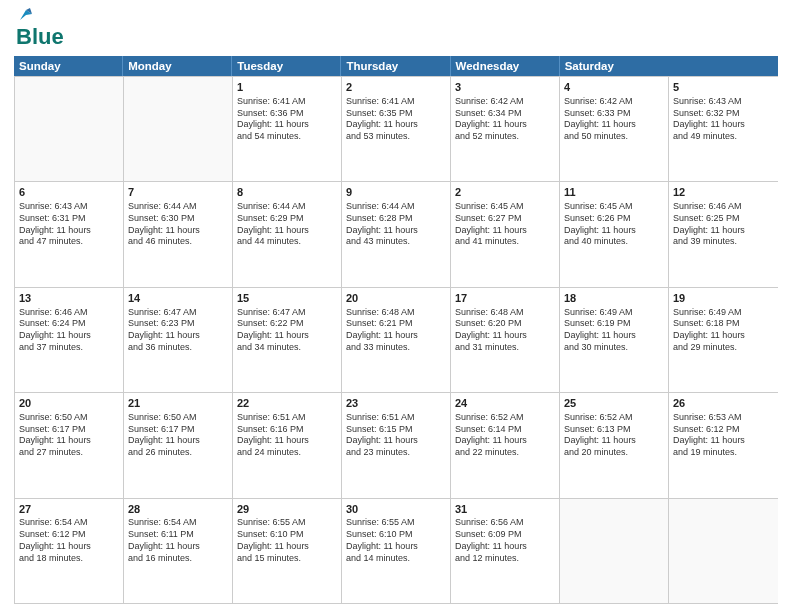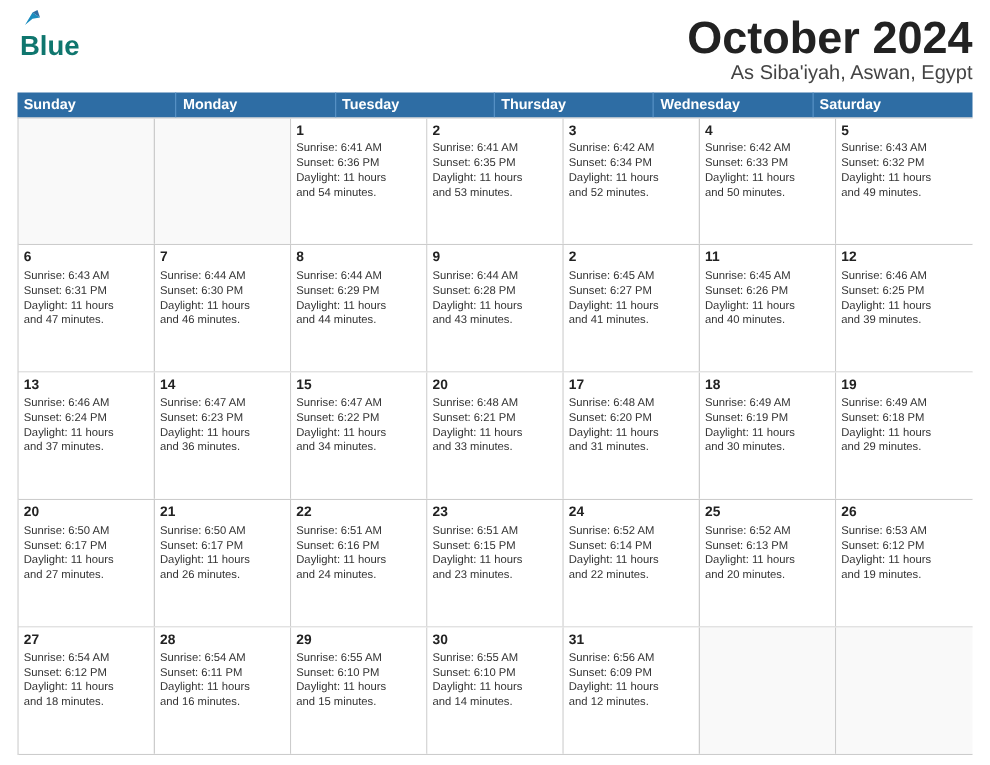--- a/index.html
+++ b/index.html
@@ -45,21 +45,21 @@
       font-size: 16px;
       color: #444;
     }
     .calendar {
       flex: 1;
       display: flex;
       flex-direction: column;
     }
     .cal-header {
       display: grid;
-      grid-template-columns: repeat(6, 1fr);
+      grid-template-columns: repeat(7, 1fr);
       background: #2e6da4;
     }
     .cal-header-cell {
       color: #fff;
       font-size: 11.5px;
       font-weight: bold;
       padding: 4px 5px;
       text-align: left;
       border-right: 1px solid #5590c4;
     }
@@ -110,24 +110,20 @@
       <div class="logo-row">
         <svg width="18" height="18" viewBox="0 0 18 18" style="margin-left:2px;margin-top:-4px;">
           <polygon points="4,14 10,4 16,8 10,9" fill="#1a8cbf"></polygon>
           <polygon points="10,4 14,2 16,8" fill="#2e6da4"></polygon>
         </svg>
       </div>
       <div>
         <span style="font-size:22px;font-weight:bold;color:#0f766e;margin-left:2px;">Blue</span>
       </div>
     </div>
-    <div class="title-block">
-      <div class="month-title">October 2024</div>
-      <div class="location-title">As Siba'iyah, Aswan, Egypt</div>
-    </div>
   </div>
 
   <div class="calendar">
     <div class="cal-header">
     <div class="cal-header-cell">Sunday</div>
         <div class="cal-header-cell">Monday</div>
         <div class="cal-header-cell">Tuesday</div>
         <div class="cal-header-cell">Thursday</div>
         <div class="cal-header-cell">Wednesday</div>
         <div class="cal-header-cell">Saturday</div>

